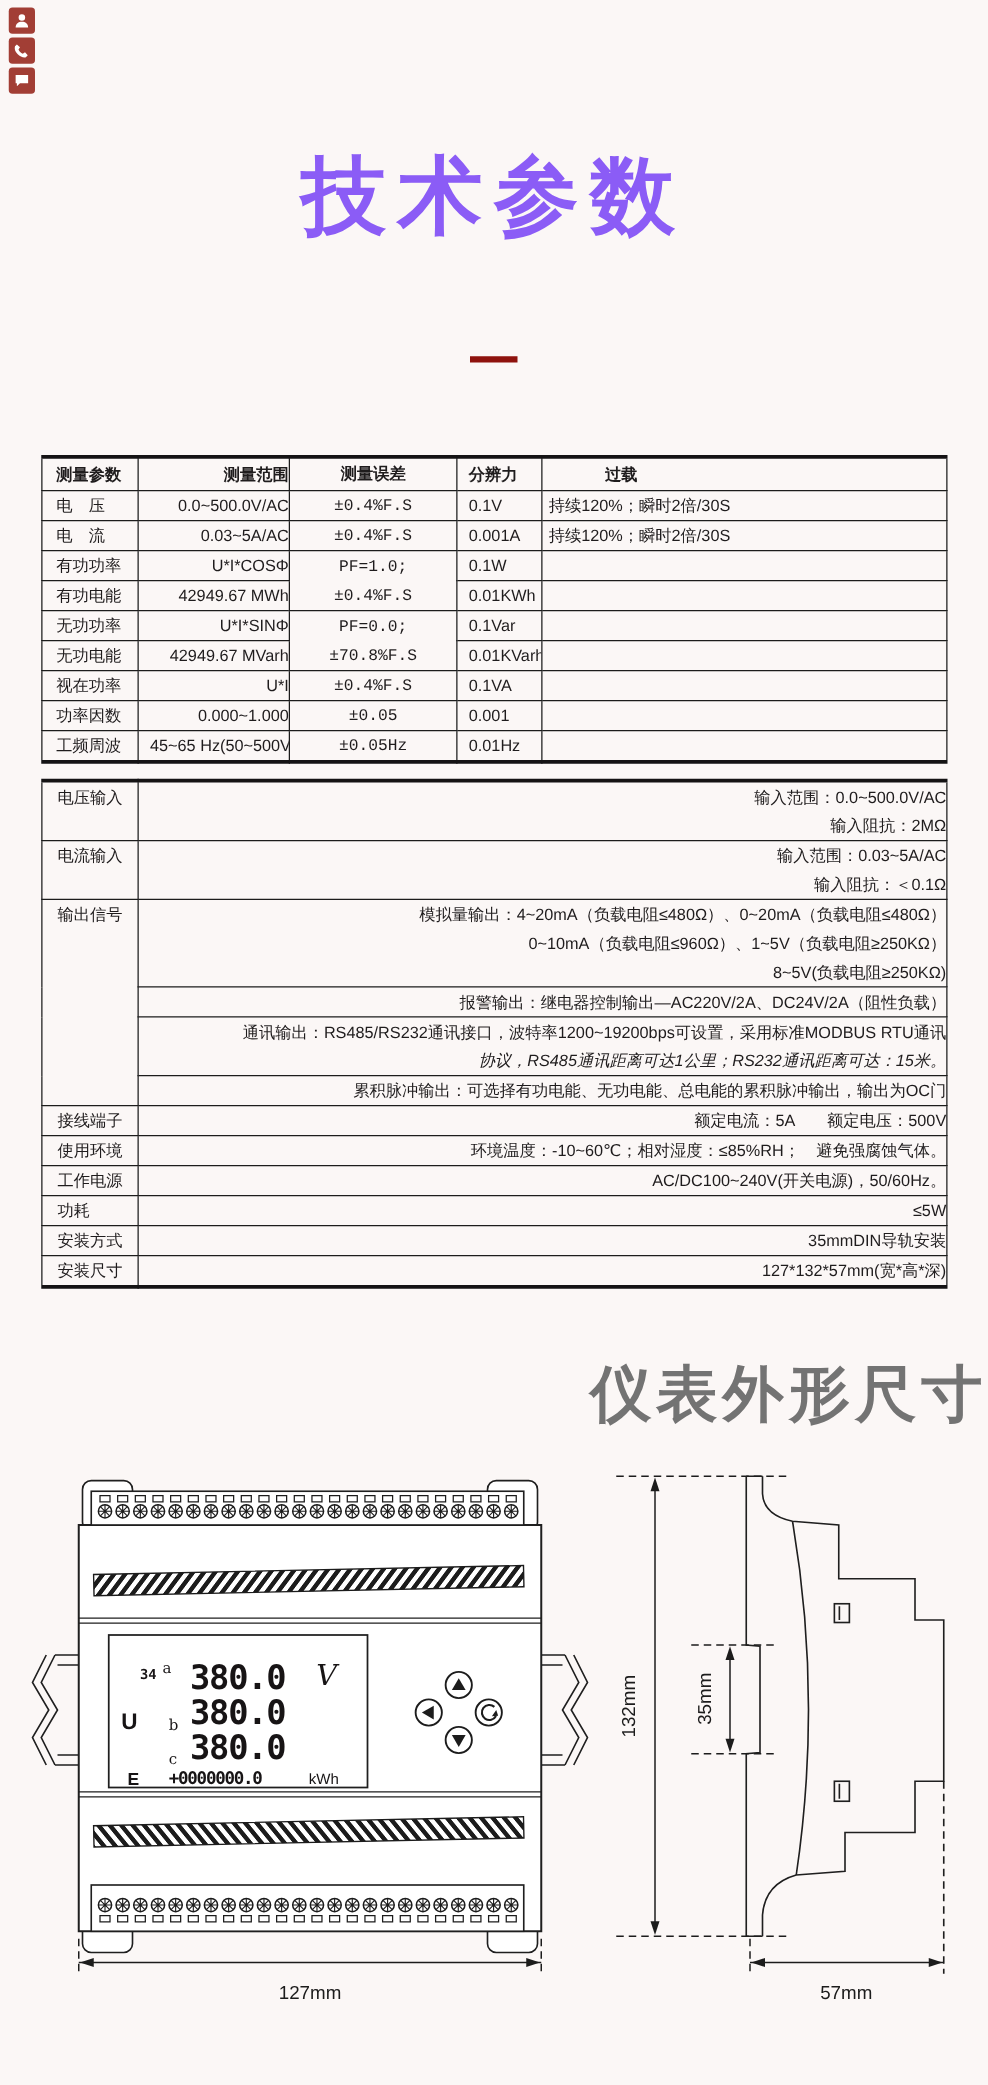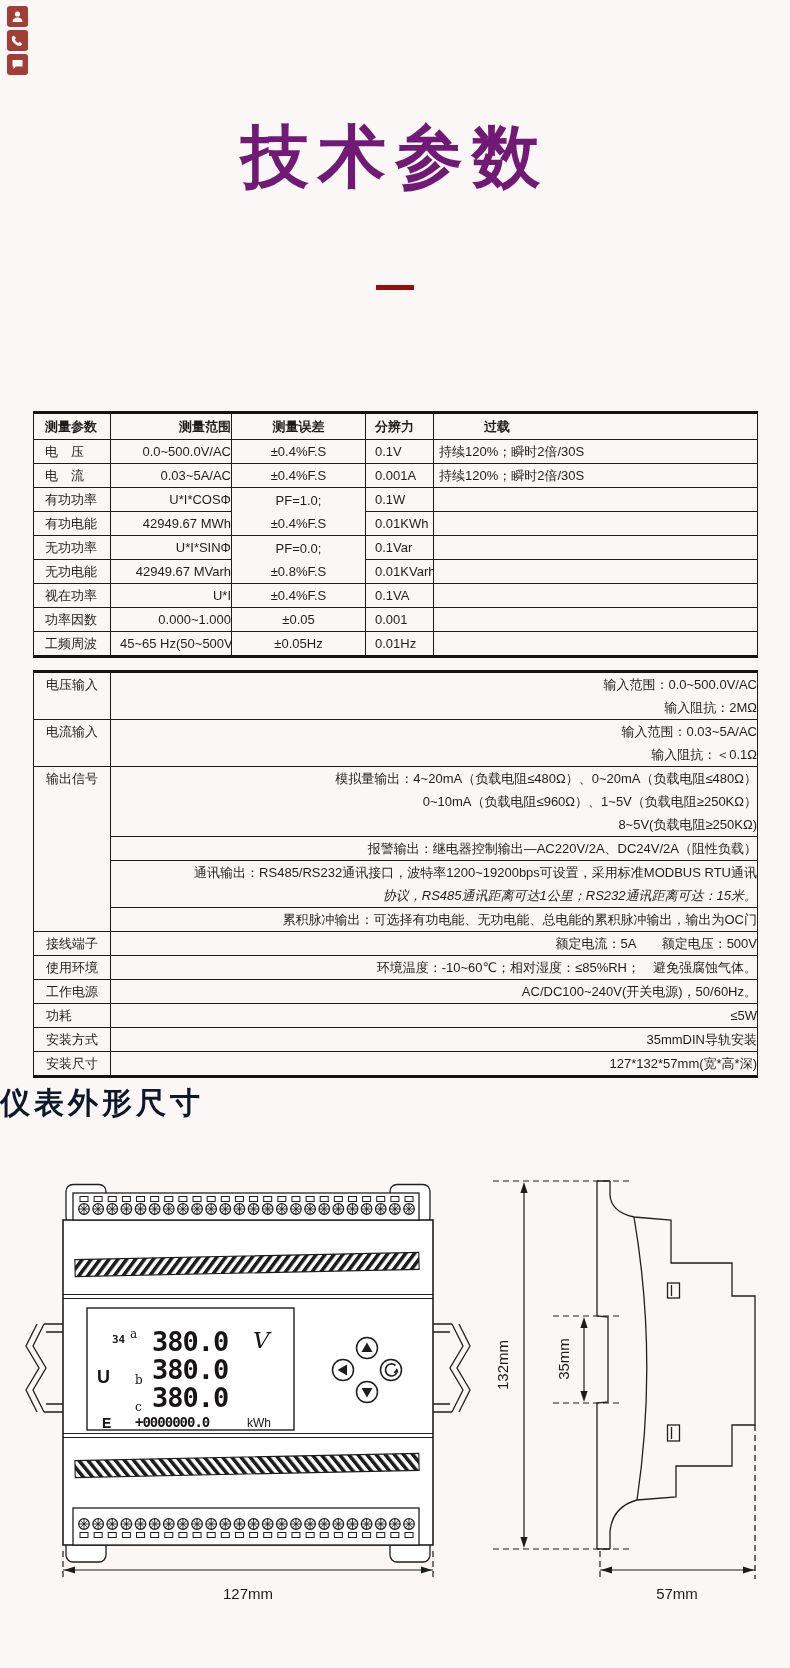--- a/index.html
+++ b/index.html
@@ -7,37 +7,37 @@
     width:790px;height:1668px;position:relative;overflow:hidden;
     background:#fbf7f6;color:#1f1c1d;
     font-family:"Liberation Sans","DejaVu Sans",sans-serif;
   }
   
   .float-widget{position:absolute;top:6px;left:7px;width:22px;}
   .fw-btn{width:21px;height:21px;background:#a23e35;border-radius:3px;margin-bottom:3px;
     display:flex;align-items:center;justify-content:center;}
   
   .page-title{position:absolute;top:112px;left:0;width:100%;text-align:center;
-    font-size:68px;font-weight:900;letter-spacing:9px;color:#701a75;}
+    font-size:68px;font-weight:900;letter-spacing:9px;color:#8b5cf6;}
   .title-dash{position:absolute;top:285px;left:50%;margin-left:-19px;width:38px;height:5px;background:#8e120d;}
-  .section-title{position:absolute;top:1083px;left:0;width:100%;text-align:left;
-    font-size:30px;font-weight:900;letter-spacing:4px;color:#0f172a;}
+  .section-title{position:absolute;top:1083px;left:0;width:100%;text-align:right;
+    font-size:49px;font-weight:900;letter-spacing:4px;color:#737373;}
   
   table{border-collapse:collapse;table-layout:fixed;position:absolute;left:33px;width:724px;
-    font-size:13px;color:#1f1c1d;margin-top:47px;}
+    font-size:13px;color:#1f1c1d;}
   .t1{top:364px;}
   .t2{top:623px;}
   .t1 th,.t1 td,.t2 td{border:1px solid #1c1c1c;padding:0;height:23px;line-height:23px;
     overflow:hidden;white-space:nowrap;}
   .t1{border-top:3px solid #151314;border-bottom:3px solid #151314;}
   .t2{border-top:3px solid #151314;border-bottom:3px solid #151314;}
   .t1 th{height:25px;font-weight:700;text-align:left;}
   .t1 .c1{padding-left:11px;text-align:left;}
   .t1 .c2{padding-left:9px;text-align:right;}
-  .t1 .c3{text-align:center;}
+  .t1 .c3{text-align:center;font-family:Liberation Mono, monospace;}
   .t1 .c4{padding-left:9px;text-align:left;}
   .t1 .c5{padding-left:5px;text-align:left;}
   .t1 th.c5{padding-left:50px;}
   .t1 td.merged div{height:23px;line-height:23px;text-align:center;}
   .t2 .lbl{padding-left:12px;vertical-align:top;text-align:left;font-weight:400;}
   .t2 .val{padding-left:10px;vertical-align:top;text-align:right;}
   .t2 .ln{height:23px;line-height:23px;}
   .t2 .ind-a{padding-left:68px;}
   .t2 .ind-b{padding-left:46px;font-style:italic;}
   
@@ -115,21 +115,21 @@
       <td class="c1">有功电能</td>
       <td class="c2">42949.67 MWh</td>
       <td class="c4">0.01KWh</td>
       <td class="c5"></td>
     </tr>
     <tr>
       <td class="c1">无功功率</td>
       <td class="c2">U*I*SINΦ</td>
       <td class="c3 merged" rowspan="2">
         <div>PF=0.0;</div>
-        <div>±0.8%F.S</div>
+        <div>±70.8%F.S</div>
       </td>
       <td class="c4">0.1Var</td>
       <td class="c5"></td>
     </tr>
     <tr>
       <td class="c1">无功电能</td>
       <td class="c2">42949.67 MVarh</td>
       <td class="c4">0.01KVarh</td>
       <td class="c5"></td>
     </tr>

